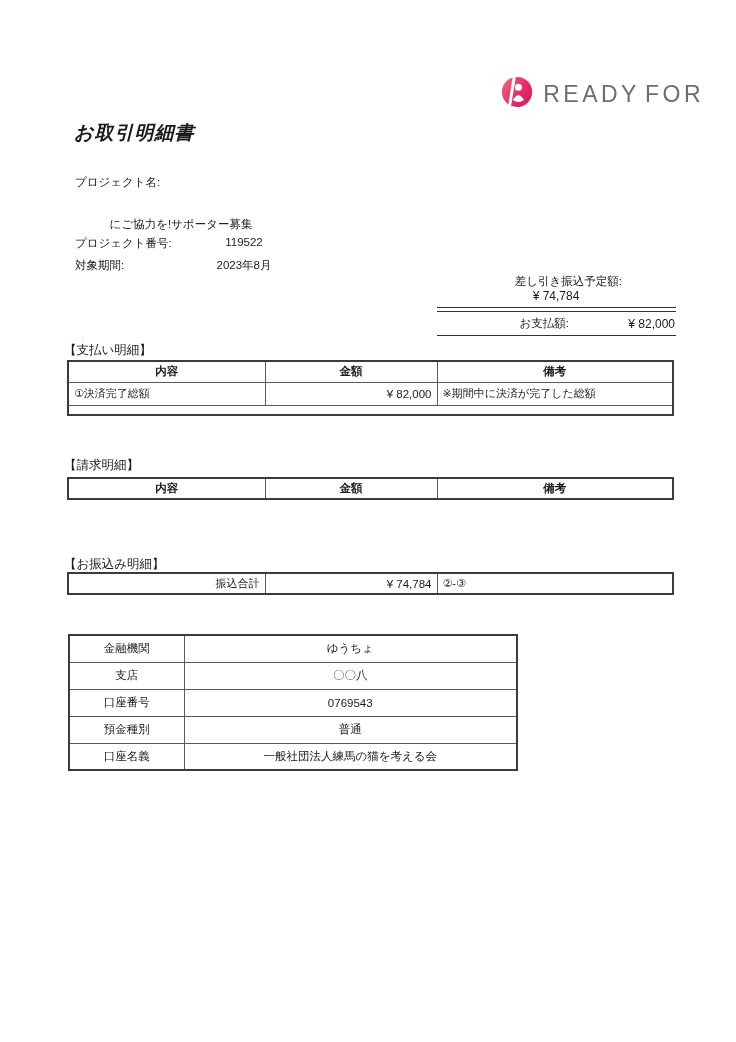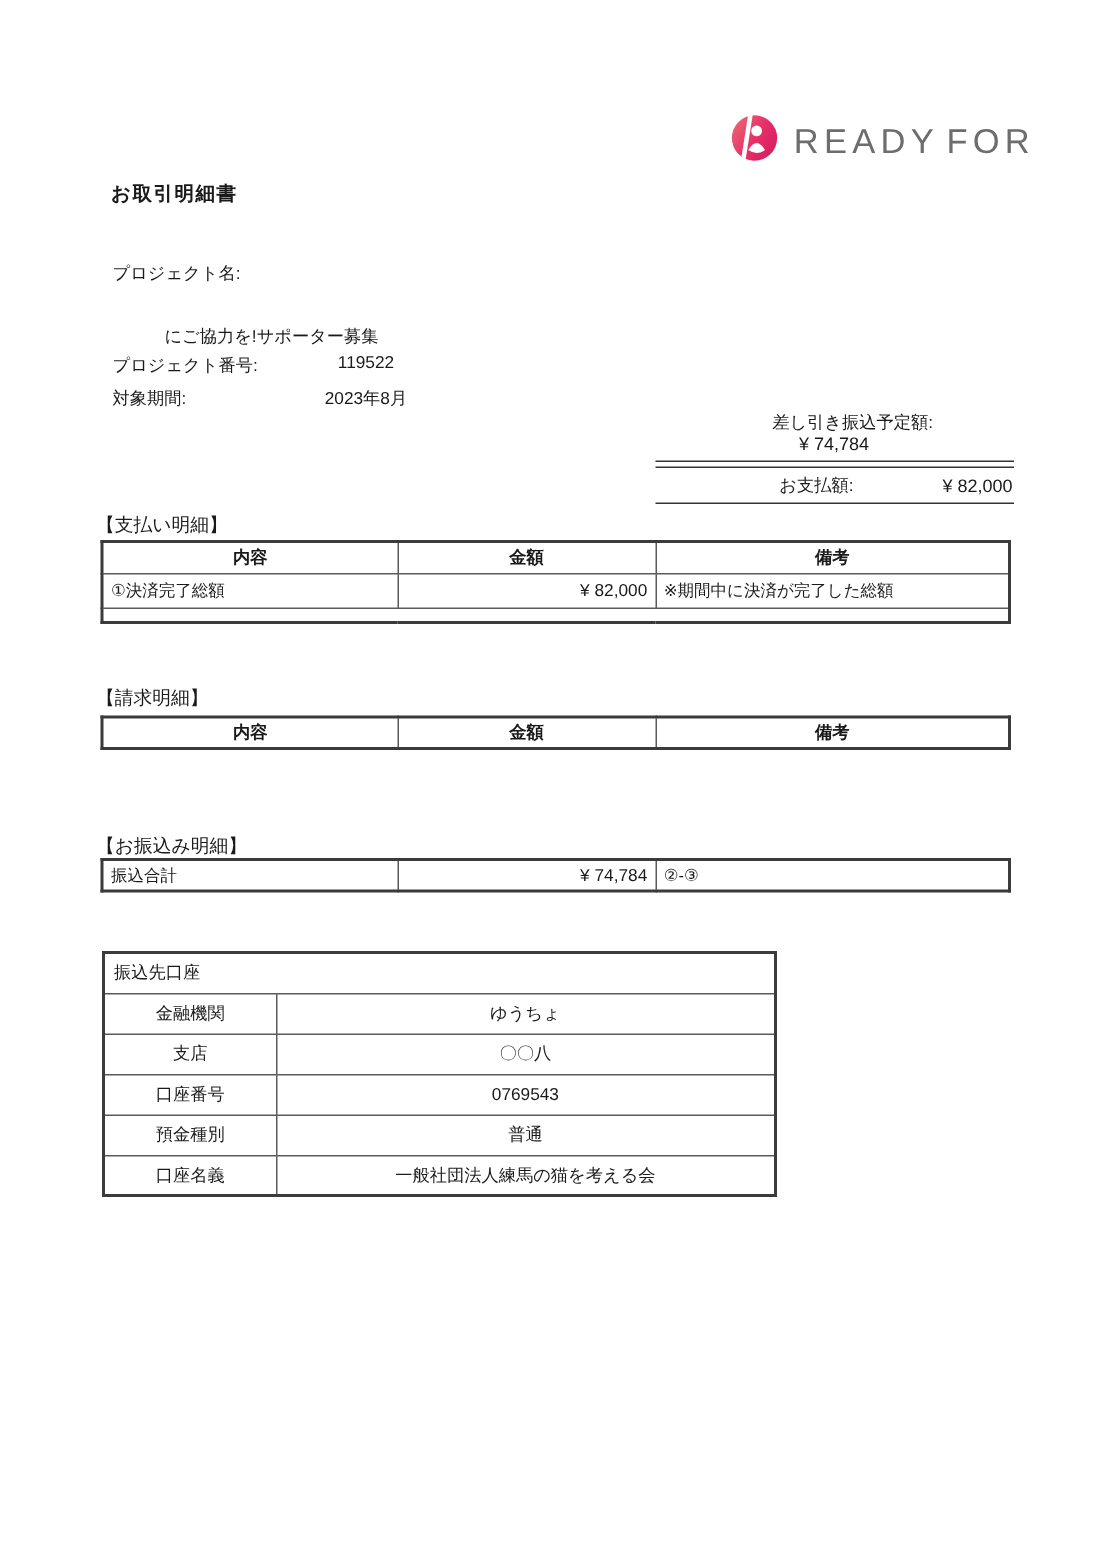--- a/index.html
+++ b/index.html
@@ -1,26 +1,26 @@
 <!DOCTYPE html>
 <html lang="ja"><head>
 <meta charset="utf-8">
 <style>
   * { margin:0; padding:0; box-sizing:border-box; }
   html,body { background:#ffffff; }
   body { font-family:"Liberation Sans","DejaVu Sans",sans-serif; color:#1a1a1a; }
   .page { position:relative; width:736px; height:1042px; background:#ffffff; overflow:hidden; }
 
   
-  .logo-block { position:absolute; top:75px; right:46px; display:flex; align-items:center; gap:9px; }
+  .logo-block { position:absolute; top:75px; right:32px; display:flex; align-items:center; gap:9px; }
   .logo-text { font-size:23px; color:#6d6d6d; letter-spacing:3.5px; line-height:1; }
   .logo-text .for { margin-left:5px; }
 
   
-  .doc-title { position:absolute; top:120px; left:74px; font-size:13px; font-weight:bold; letter-spacing:1px; }
+  .doc-title { position:absolute; top:120px; left:74px; font-size:19px; font-weight:bold; letter-spacing:1px;font-style:italic; }
 
   
   .company { position:absolute; top:155px; right:64px; text-align:right; line-height:21.5px; font-size:11.5px; }
   .company .co-name { font-weight:bold; font-size:12px; }
 
   
   .project { position:absolute; top:175px; left:75px; width:280px; height:105px; font-size:11.5px; }
   .project .p-line { position:absolute; left:0; white-space:nowrap; }
   .p-name-label { top:0; }
   .p-name1 { top:21px; width:212px; text-align:center; }
@@ -51,21 +51,21 @@
   .detail td, .detail th { border:1px solid #5a5a5a; font-size:11px; padding:2px 5px; overflow:hidden; white-space:nowrap;margin-top:31px; }
   .detail th { font-weight:bold; text-align:center; height:21px; font-size:11.5px; }
   .detail td.c-content { text-align:left; height:23px; }
   .detail td.c-amount  { text-align:right; font-size:11.5px; }
   .detail td.c-note    { text-align:left; }
   .detail tr.spacer td { height:10px; padding:0; }
   .t-payment { top:360px; }
   .t-billing { top:477px; }
   .t-billing td.c-content { height:39px; white-space:normal; line-height:1.5; }
   .t-transfer { top:572px; }
-  .t-transfer td.c-content { height:21px; }
+  .t-transfer td.c-content { height:21px;text-align:right; }
 
   
   .bank { position:absolute; left:68px; top:634px; width:448px; border:2px solid #3b3b3b; }
   .bank td { border:1px solid #5a5a5a; font-size:11.5px; padding:2px 6px; height:27px; }
   .bank td.b-head { text-align:left; }
   .bank td.b-label { text-align:center; }
   .bank td.b-value { text-align:center; }
 </style>
 </head>
 <body>
@@ -169,23 +169,20 @@
     </tr>
   </tbody>
     </table>
 
   <table class="bank">
     <colgroup>
         <col style="width:115px">
         <col style="width:333px">
       </colgroup>
     <tbody>
-        <tr>
-      <td class="b-head" colspan="2">振込先口座</td>
-    </tr>
     <tr>
       <td class="b-label">金融機関</td>
       <td class="b-value">ゆうちょ</td>
     </tr>
     <tr>
       <td class="b-label">支店</td>
       <td class="b-value">〇〇八</td>
     </tr>
     <tr>
       <td class="b-label">口座番号</td>

